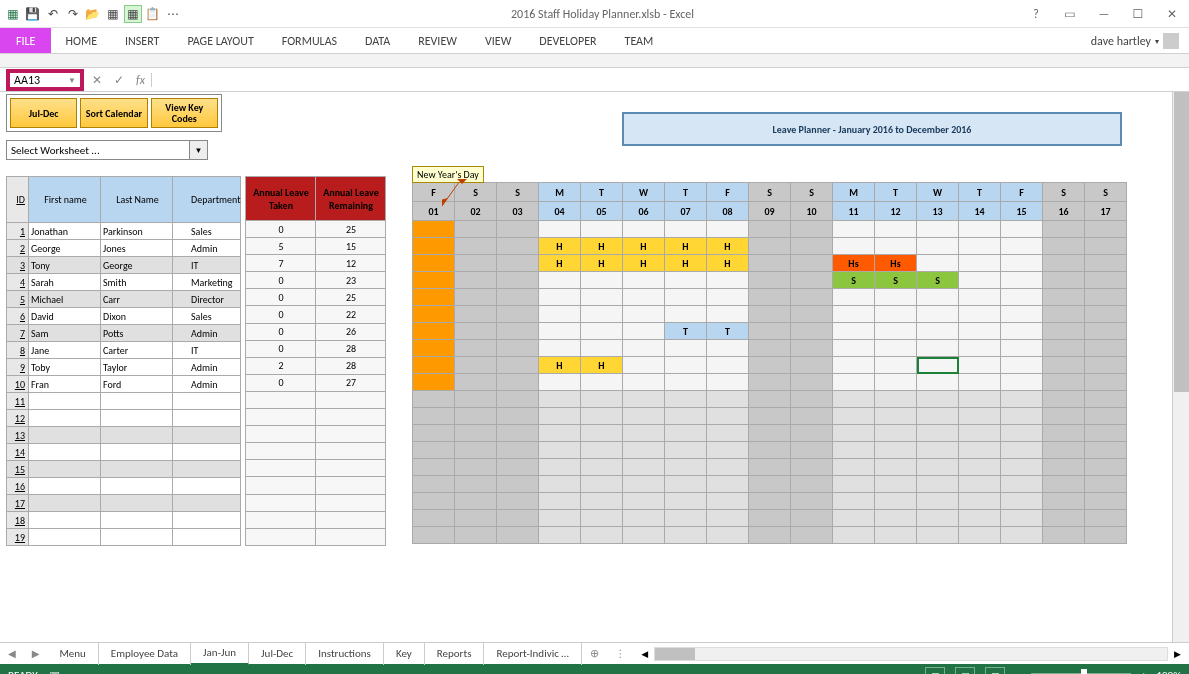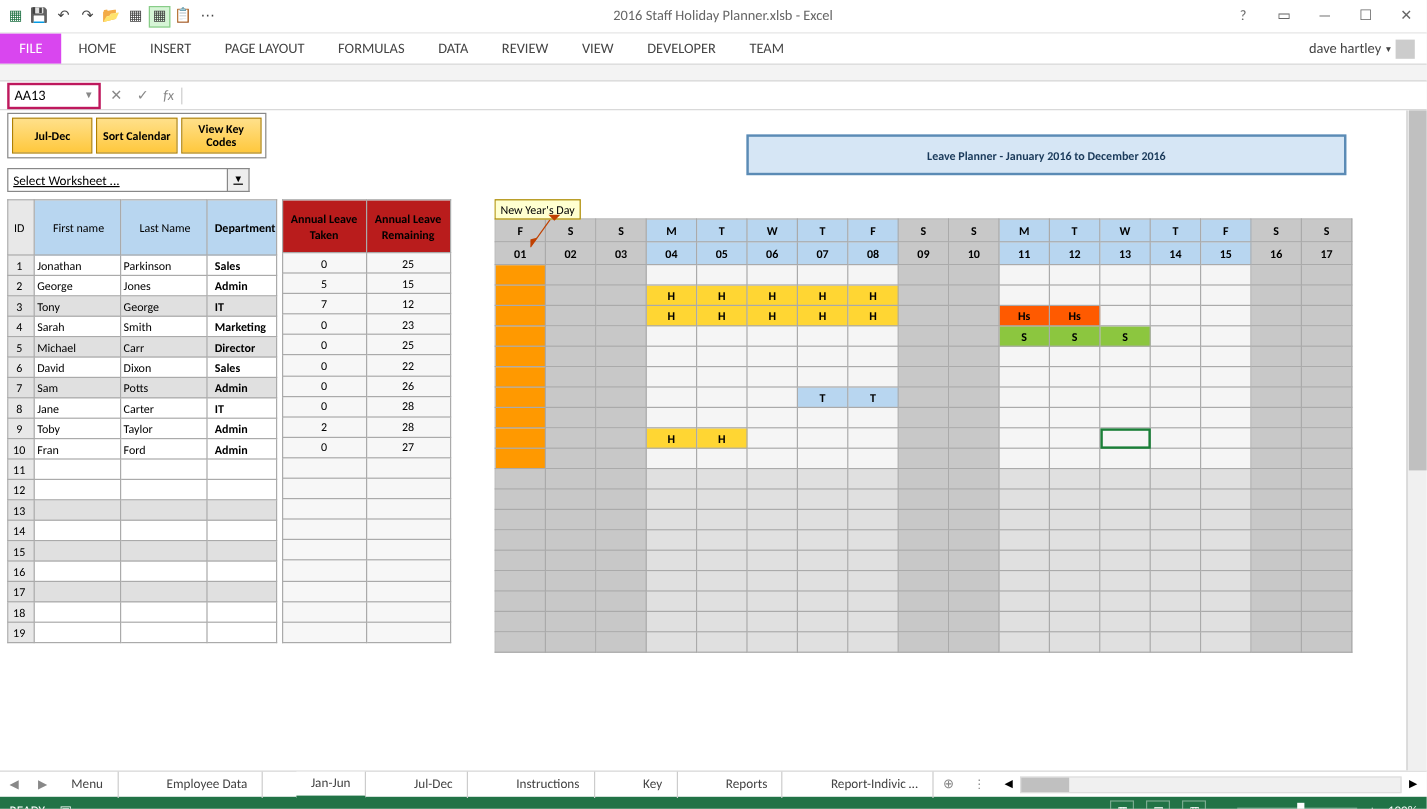--- a/index.html
+++ b/index.html
@@ -17,49 +17,49 @@
   .ribbon { height: 26px; background: #fff; display: flex; align-items: stretch; border-bottom: 1px solid #d0d0d0; }
   .filebtn { background: #d946ef; color: #fff; padding: 0 16px; font-size: 12px; display: flex; align-items: center; }
   .ribtab { padding: 0 14px; font-size: 12px; color: #444; display: flex; align-items: center; }
   .ribbon .user { margin-left: auto; padding: 0 10px; font-size: 12px; color: #444; display: flex; align-items: center; gap: 4px; }
   .ribbon .user .avatar { width: 16px; height: 16px; background: #ccc; }
 
   .ribbonspace { height: 14px; background: #f3f3f3; border-bottom: 1px solid #d0d0d0; }
 
   
   .fmbar { height: 24px; background: #fff; display: flex; align-items: center; border-bottom: 1px solid #d0d0d0; }
-  .namebox { width: 78px; height: 22px; border: 2px solid #be185d; margin: 0 2px 0 6px; padding: 0 4px; font-size: 12px; display: flex; align-items: center; }
+  .namebox { width: 78px; height: 22px; border: 4px solid #be185d; margin: 0 2px 0 6px; padding: 0 4px; font-size: 12px; display: flex; align-items: center; }
   .namebox .dd { margin-left: auto; font-size: 8px; color: #888; }
   .fmbar .fxbtn { width: 22px; text-align: center; font-size: 12px; color: #888; }
   .fmbar .fx { width: 22px; text-align: center; font-size: 12px; font-style: italic; color: #888; border-right: 1px solid #ccc; }
   .fmbar .fxinput { flex: 1; height: 22px; padding: 0 4px; }
 
   
   .sheet { position: relative; height: 550px; background: #fff; display: flex; }
   .leftcol { width: 412px; display: flex; flex-direction: column; }
   .rightcol { flex: 1; position: relative; overflow: hidden; }
 
   
   .btnpanel { border: 1px solid #888; margin: 2px 0 4px 6px; width: 216px; padding: 3px; background: #fff; }
   .btnrow { display: flex; gap: 3px; margin-bottom: 3px; }
   .btnrow:last-child { margin-bottom: 0; }
   .ybtn { flex: 1; background: linear-gradient(#ffe08a,#ffc83d); border: 1px solid #b08000; font-size: 10px; font-weight: bold; color: #000; height: 30px; display: flex; align-items: center; justify-content: center; text-align: center; line-height: 1.1; padding: 0 2px; }
 
-  .wsdrop { margin: 4px 0 6px 6px; width: 202px; display:flex;text-decoration:underline; }
+  .wsdrop { margin: 4px 0 16px 6px; width: 202px; display:flex; }
   .wsdrop .field { flex:1; border: 1px solid #888; background:#fff; height: 20px; font-size: 11px; padding: 0 4px; display:flex; align-items:center; }
   .wsdrop .ddbtn { width:18px; border:1px solid #888; border-left:none; background:#eee; display:flex; align-items:center; justify-content:center; font-size:8px; }
 
   
   .stafftbl { border-collapse: collapse; margin-left: 6px; }
   .stafftbl th, .stafftbl td { border: 1px solid #aaa; font-size: 10px; padding: 0; height: 17px; vertical-align: middle; }
   .stafftbl th { background: #b8d6f0; font-weight: normal; height: 46px; }
-  .stafftbl .idcol { width: 22px; text-align: center; padding-right: 3px; background: #e8e8e8;}
+  .stafftbl .idcol { width: 22px; text-align: right; padding-right: 3px; background: #e8e8e8; text-decoration: underline;}
   .stafftbl .fn { width: 72px; padding-left: 2px; }
   .stafftbl .ln { width: 72px; padding-left: 2px; }
-  .stafftbl .dep { width: 56px; padding-left: 6px; font-weight: bold; }
+  .stafftbl .dep { width: 56px; padding-left: 18px; }
   .stafftbl tbody tr.sel td { background:#e0e0e0; }
 
   .leavetbl { border-collapse: collapse; margin-left: 4px; }
   .leavetbl th, .leavetbl td { border: 1px solid #aaa; font-size: 10px; text-align: center; height: 17px; }
   .leavetbl th { background: #b91c1c; height: 44px; width: 70px; font-weight: bold; }
   .leavetbl td { width: 70px; background:#f7f7f7;}
   .tblwrap { display: flex; }
 
   
   .plannerTitle { position: absolute; top: 20px; left: 210px; width: 500px; height: 34px; background: #d6e6f5; border: 2px solid #5b8bb5; display:flex; align-items:center; justify-content:center; font-weight:bold; font-size:10px; color:#1a3a5a;}
@@ -805,21 +805,21 @@
   </div>
 
   <div class="vscroll">
     <div class="thumb"></div>
   </div>
 </div>
 
 <div class="tabbar">
   <span class="nav">◀</span>
   <span class="nav">▶</span>
-  <div id="wtabs" style="display:flex;gap:28px;">
+  <div id="wtabs" style="display:flex;">
       <div class="wtab">Menu</div>
       <div class="wtab">Employee Data</div>
       <div class="wtab active">Jan-Jun</div>
       <div class="wtab">Jul-Dec</div>
       <div class="wtab">Instructions</div>
       <div class="wtab">Key</div>
       <div class="wtab">Reports</div>
       <div class="wtab">Report-Indivic …</div>
     </div>
   <span class="add">⊕</span>

